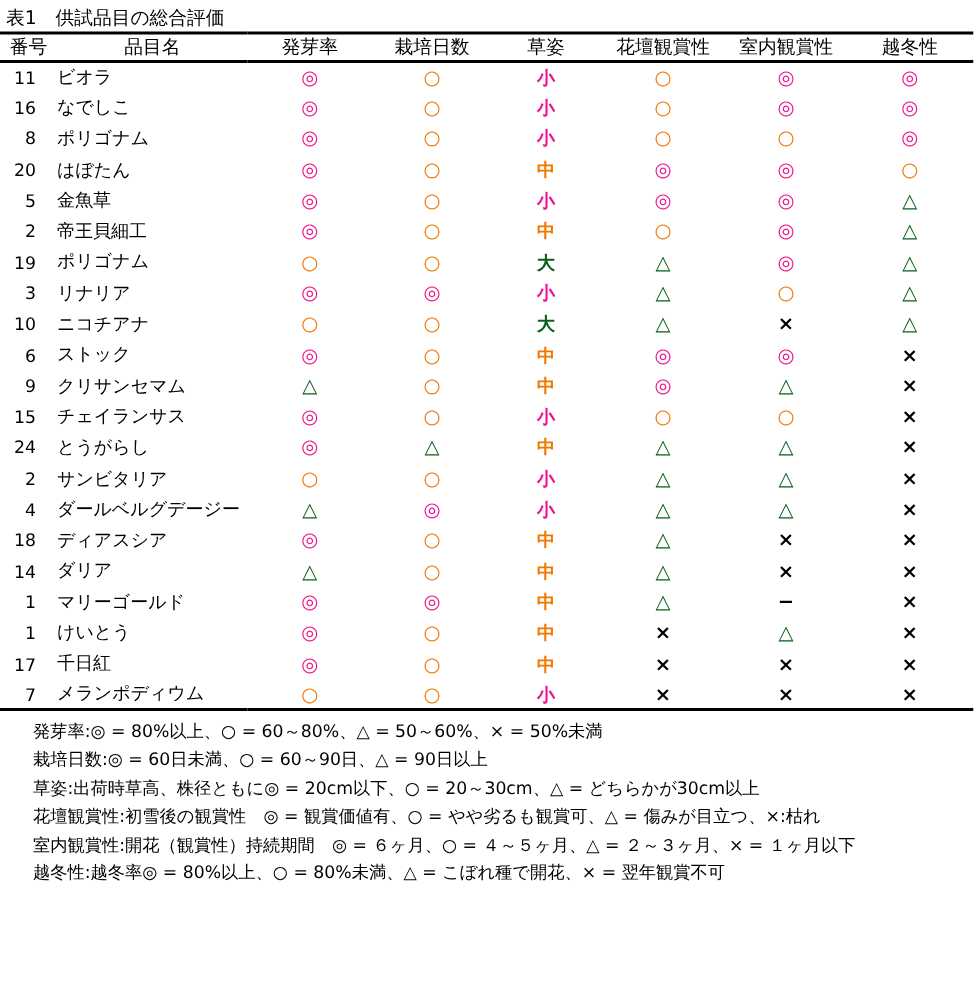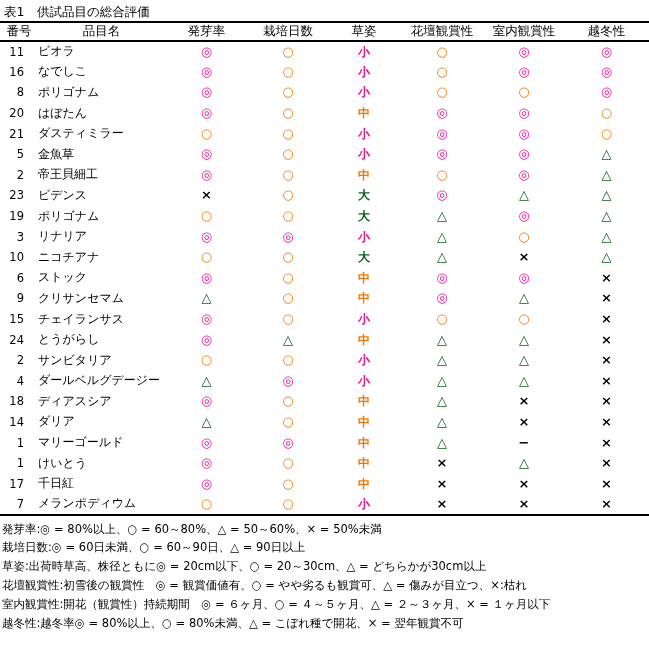--- a/index.html
+++ b/index.html
@@ -58,20 +58,21 @@
   .sym.orange{color:var(--orange);}
   .sym.green{color:var(--green);}
   .sym.black{color:var(--black);}
   .footnotes{
     padding:4px 0 0 2px;
   }
   .fn{
     font-size:11.5px;
     line-height:18.8px;
     white-space:nowrap;
+    margin-left:20px;
   }
 </style>
 </head>
 <body>
 
 <div class="page">
   <div class="title">表1　供試品目の総合評価</div>
 
   <table class="eval">
     <colgroup>
@@ -131,57 +132,37 @@
           <td class="c-no">20</td>
           <td class="c-name">はぼたん</td>
           <td class="c-sym"><span class="sym magenta">◎</span></td>
           <td class="c-sym"><span class="sym orange">○</span></td>
           <td class="c-sym"><span class="sym orange size-char">中</span></td>
           <td class="c-sym"><span class="sym magenta">◎</span></td>
           <td class="c-sym"><span class="sym magenta">◎</span></td>
           <td class="c-sym"><span class="sym orange">○</span></td>
         </tr>
         <tr>
-          <td class="c-no">21</td>
-          <td class="c-name">ダスティミラー</td>
-          <td class="c-sym"><span class="sym orange">○</span></td>
-          <td class="c-sym"><span class="sym orange">○</span></td>
-          <td class="c-sym"><span class="sym magenta size-char">小</span></td>
-          <td class="c-sym"><span class="sym magenta">◎</span></td>
-          <td class="c-sym"><span class="sym magenta">◎</span></td>
-          <td class="c-sym"><span class="sym orange">○</span></td>
-        </tr>
-        <tr>
           <td class="c-no">5</td>
           <td class="c-name">金魚草</td>
           <td class="c-sym"><span class="sym magenta">◎</span></td>
           <td class="c-sym"><span class="sym orange">○</span></td>
           <td class="c-sym"><span class="sym magenta size-char">小</span></td>
           <td class="c-sym"><span class="sym magenta">◎</span></td>
           <td class="c-sym"><span class="sym magenta">◎</span></td>
           <td class="c-sym"><span class="sym green">△</span></td>
         </tr>
         <tr>
           <td class="c-no">2</td>
           <td class="c-name">帝王貝細工</td>
           <td class="c-sym"><span class="sym magenta">◎</span></td>
           <td class="c-sym"><span class="sym orange">○</span></td>
           <td class="c-sym"><span class="sym orange size-char">中</span></td>
           <td class="c-sym"><span class="sym orange">○</span></td>
           <td class="c-sym"><span class="sym magenta">◎</span></td>
-          <td class="c-sym"><span class="sym green">△</span></td>
-        </tr>
-        <tr>
-          <td class="c-no">23</td>
-          <td class="c-name">ビデンス</td>
-          <td class="c-sym"><span class="sym black">×</span></td>
-          <td class="c-sym"><span class="sym orange">○</span></td>
-          <td class="c-sym"><span class="sym green size-char">大</span></td>
-          <td class="c-sym"><span class="sym magenta">◎</span></td>
-          <td class="c-sym"><span class="sym green">△</span></td>
           <td class="c-sym"><span class="sym green">△</span></td>
         </tr>
         <tr>
           <td class="c-no">19</td>
           <td class="c-name">ポリゴナム</td>
           <td class="c-sym"><span class="sym orange">○</span></td>
           <td class="c-sym"><span class="sym orange">○</span></td>
           <td class="c-sym"><span class="sym green size-char">大</span></td>
           <td class="c-sym"><span class="sym green">△</span></td>
           <td class="c-sym"><span class="sym magenta">◎</span></td>

